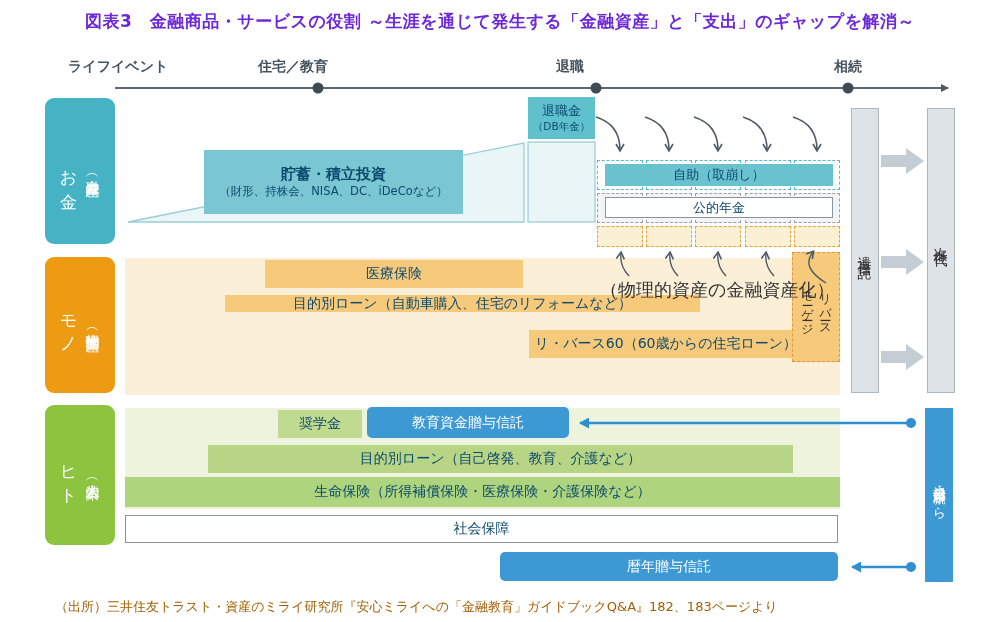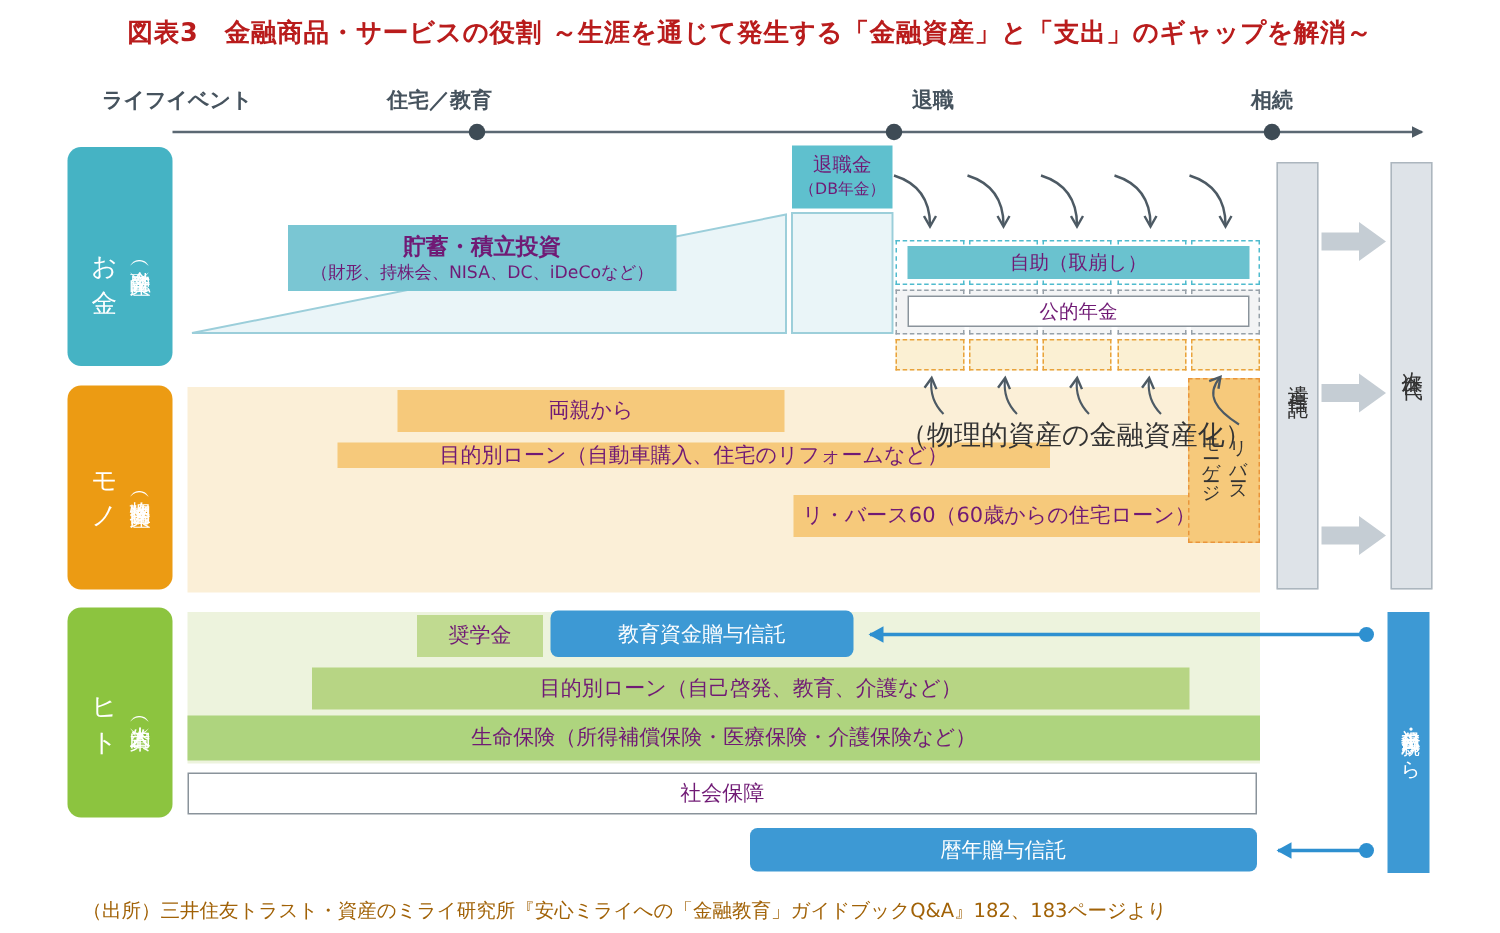--- a/index.html
+++ b/index.html
@@ -1,21 +1,21 @@
 <!DOCTYPE html>
 <html><head>
 <meta charset="utf-8">
 <style>
   html,body{margin:0;padding:0;background:#fff}
   #stage{position:relative;width:1000px;height:622px;background:#fff;overflow:hidden;
          font-family:"DejaVu Sans","Liberation Sans",sans-serif;color:#333}
-  .title{position:absolute;left:0;right:0;top:10px;text-align:center;font-size:17px;font-weight:bold;color:#b91c1c;letter-spacing:.5px}
+  .title{position:absolute;left:0;right:0;top:10px;text-align:center;font-size:17px;font-weight:bold;color:#6d28d9;letter-spacing:.5px}
   .tl-label{position:absolute;top:58px;font-size:14px;font-weight:bold;color:#46535e;white-space:nowrap}
   .bar{position:absolute;display:flex;align-items:center;justify-content:center;box-sizing:border-box;
-       font-size:14px;color:#701a75;white-space:nowrap}
+       font-size:14px;color:#0c4a6e;white-space:nowrap}
   .bg-panel{position:absolute;box-sizing:border-box}
   .bar-orange{background:#F6C97B}
   .bar-green1{background:#C0DA90}
   .bar-green2{background:#B7D584}
   .bar-green3{background:#AED47E}
   .bar-blue{background:#3D99D4;color:#fff;border-radius:5px}
   .bar-white{background:#fff;border:1.5px solid #8A939B}
   .rowlabel{position:absolute;left:45px;width:70px;border-radius:9px;display:flex;flex-direction:row;
             align-items:center;justify-content:center;color:#fff;gap:3px;box-sizing:border-box}
   .rowlabel .main{writing-mode:vertical-rl;font-size:17px;letter-spacing:3px}
@@ -48,21 +48,21 @@
   <svg class="decor" width="1000" height="622">
     <polygon points="128,222 524,222 524,143" fill="#EAF5F8" stroke="#9BCEDA" stroke-width="1.3"></polygon>
     <rect x="528" y="142" width="67" height="80" fill="#EAF5F8" stroke="#9BCEDA" stroke-width="1.3"></rect>
   </svg>
 
   <div class="bg-panel" style="left:125px;top:258px;width:715px;height:137px;background:#FBEFD7"></div>
   <div class="bg-panel" style="left:125px;top:408px;width:715px;height:101px;background:#EDF3DD"></div>
 
   <div class="tl-label" style="left:68px">ライフイベント</div>
   <div class="tl-label" style="left:258px;width:120px;text-align:left">住宅／教育</div>
-  <div class="tl-label" style="left:556px;width:80px;text-align:right">退職</div>
+  <div class="tl-label" style="left:556px;width:80px;text-align:left">退職</div>
   <div class="tl-label" style="left:808px;width:80px;text-align:center">相続</div>
 
   <div class="cell cell-blue" style="left:597px"></div>
   <div class="cell cell-blue" style="left:646px"></div>
   <div class="cell cell-blue" style="left:695px"></div>
   <div class="cell cell-blue" style="left:745px"></div>
   <div class="cell cell-blue" style="left:794px"></div>
 
   <div class="cell cell-gray" style="left:597px"></div>
   <div class="cell cell-gray" style="left:646px"></div>
@@ -73,36 +73,36 @@
   <div class="cell cell-orange" style="left:597px"></div>
   <div class="cell cell-orange" style="left:646px"></div>
   <div class="cell cell-orange" style="left:695px"></div>
   <div class="cell cell-orange" style="left:745px"></div>
   <div class="cell cell-orange" style="left:794px"></div>
 
   <div class="rowlabel" style="top:98px;height:146px;background:#45B3C4">
     <span class="main">お金</span>
     <span class="sub">（金融資産）</span>
   </div>
-  <div class="bar stack" style="left:192px;top:150px;width:259px;height:44px;background:#7AC6D3">
+  <div class="bar stack" style="left:204px;top:150px;width:259px;height:64px;background:#7AC6D3">
     <div style="font-size:15px;font-weight:bold">貯蓄・積立投資</div>
     <div style="font-size:11.5px">（財形、持株会、NISA、DC、iDeCoなど）</div>
   </div>
   <div class="bar stack" style="left:528px;top:97px;width:67px;height:42px;background:#5FC0CE">
     <div style="font-size:13px">退職金</div>
     <div style="font-size:10.5px">（DB年金）</div>
   </div>
   <div class="bar" style="left:605px;top:164px;width:228px;height:22px;background:#6AC2CF;font-size:13px">自助（取崩し）</div>
   <div class="bar bar-white" style="left:605px;top:197px;width:228px;height:21px;font-size:13px">公的年金</div>
 
   <div class="rowlabel" style="top:257px;height:136px;background:#EC9B13">
     <span class="main">モノ</span>
     <span class="sub">（物理的資産）</span>
   </div>
-  <div class="bar bar-orange" style="left:265px;top:260px;width:258px;height:28px">両親から</div>
+  <div class="bar bar-orange" style="left:265px;top:260px;width:258px;height:28px">医療保険</div>
   <div class="bar bar-orange" style="left:225px;top:295px;width:475px;height:17px">目的別ローン（自動車購入、住宅のリフォームなど）</div>
   <div class="bar bar-orange" style="left:529px;top:330px;width:274px;height:28px">リ・バース60（60歳からの住宅ローン）</div>
   <div class="rev-mortgage" style="left:792px;top:252px;width:48px;height:110px">
     <span>リバース</span>
     <span>モーゲージ</span>
   </div>
   <div class="note" style="left:600px;top:278px;width:200px;text-align:center">（物理的資産の金融資産化）</div>
 
   <div class="rowlabel" style="top:405px;height:140px;background:#8CC43F">
     <span class="main">ヒト</span>

